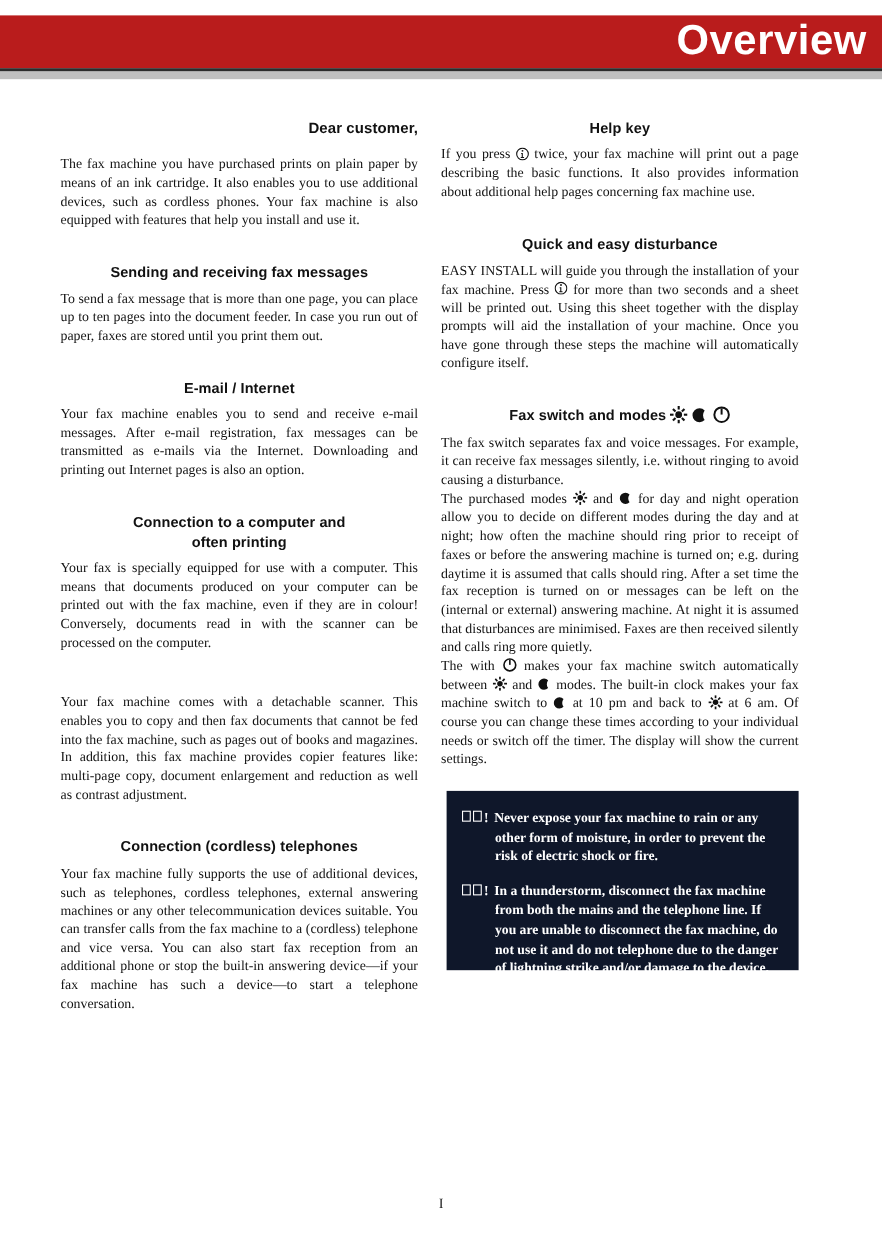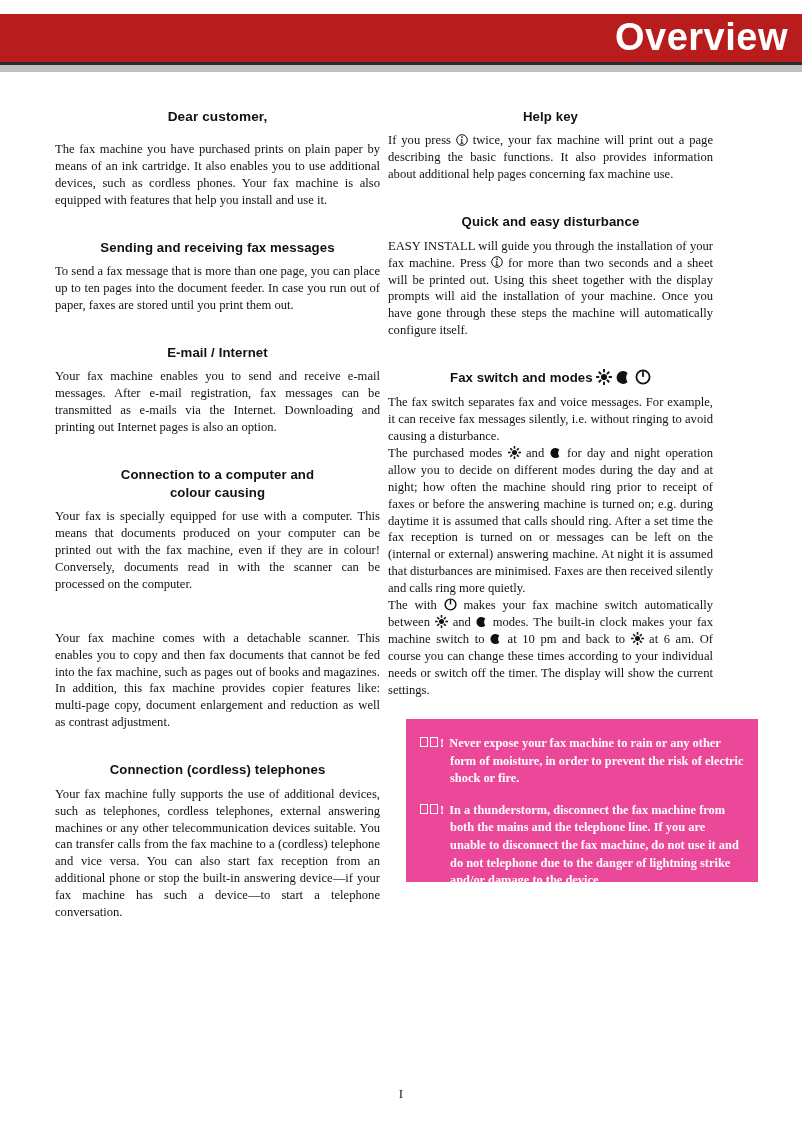--- a/index.html
+++ b/index.html
@@ -55,35 +55,35 @@
     background: #bfbfbf;
   }
 
   
   .column {
     position: absolute;
     top: 108px;
     width: 325px;
   }
   .col-left  { left: 55px; }
-  .col-right { left: 388px; }
+  .col-right { left: 401px; }
 
   h2.section-heading {
     font-family: "Liberation Sans", sans-serif;
     font-weight: bold;
     font-size: 13.2px;
     text-align: center;
     margin: 0;
     padding: 0;
     line-height: 1.32;
     color: #111111;
     letter-spacing: 0.1px;
   }
   h2.heading-left-first {
-    text-align: center;
+    text-align: right;
     font-size: 13.6px;
   }
 
   p.body-text {
     margin: 0;
     padding: 0;
     font-family: "Liberation Serif", serif;
     font-size: 12.6px;
     line-height: 1.345;
     text-align: justify;
@@ -109,23 +109,23 @@
 
   .heading-icons .icn-sun   { width: 16px; height: 16px; vertical-align: -0.21em; }
   .heading-icons .icn-moon  { width: 15px; height: 15px; vertical-align: -0.19em; }
   .heading-icons .icn-timer { width: 16px; height: 16px; vertical-align: -0.21em; }
 
   
   .warning-box {
     position: absolute;
     left: 406px;
     top: 719px;
-    width: 352px;
+    width: 320px;
     height: 163px;
-    background: #ec4899;
+    background: #0f172a;
     box-sizing: border-box;
     padding: 16px 14px 10px 14px;
   }
   .warning-item {
     font-family: "Liberation Serif", serif;
     font-weight: bold;
     font-size: 12.4px;
     line-height: 1.42;
     color: #ffffff;
     margin: 0 0 14px 0;
@@ -180,21 +180,21 @@
   <p class="body-text">To send a fax message that is more than one page, you can place up to ten pages into the document feeder. In case you run out of paper, faxes are stored until you print them out.</p>
 
   <div class="gap-xl"></div>
   <h2 class="section-heading">E-mail / Internet</h2>
   <div class="gap-heading"></div>
   <p class="body-text">Your fax machine enables you to send and receive e-mail messages. After e-mail registration, fax messages can be transmitted as e-mails via the Internet. Downloading and printing out Internet pages is also an option.</p>
 
   <div class="gap-xl"></div>
   <h2 class="section-heading">
     <span>Connection to a computer and</span><br>
-    <span>colour causing</span>
+    <span>often printing</span>
   </h2>
   <div class="gap-heading"></div>
   <p class="body-text">Your fax is specially equipped for use with a computer. This means that documents produced on your computer can be printed out with the fax machine, even if they are in colour! Conversely, documents read in with the scanner can be processed on the computer.</p>
 
   <div class="gap-xl"></div>
   <div class="gap-heading"></div>
   <p class="body-text">Your fax machine comes with a detachable scanner. This enables you to copy and then fax documents that cannot be fed into the fax machine, such as pages out of books and magazines.</p>
   <p class="body-text">In addition, this fax machine provides copier features like: multi-page copy, document enlargement and reduction as well as contrast adjustment.</p>
 
   <div class="gap-xl"></div>

